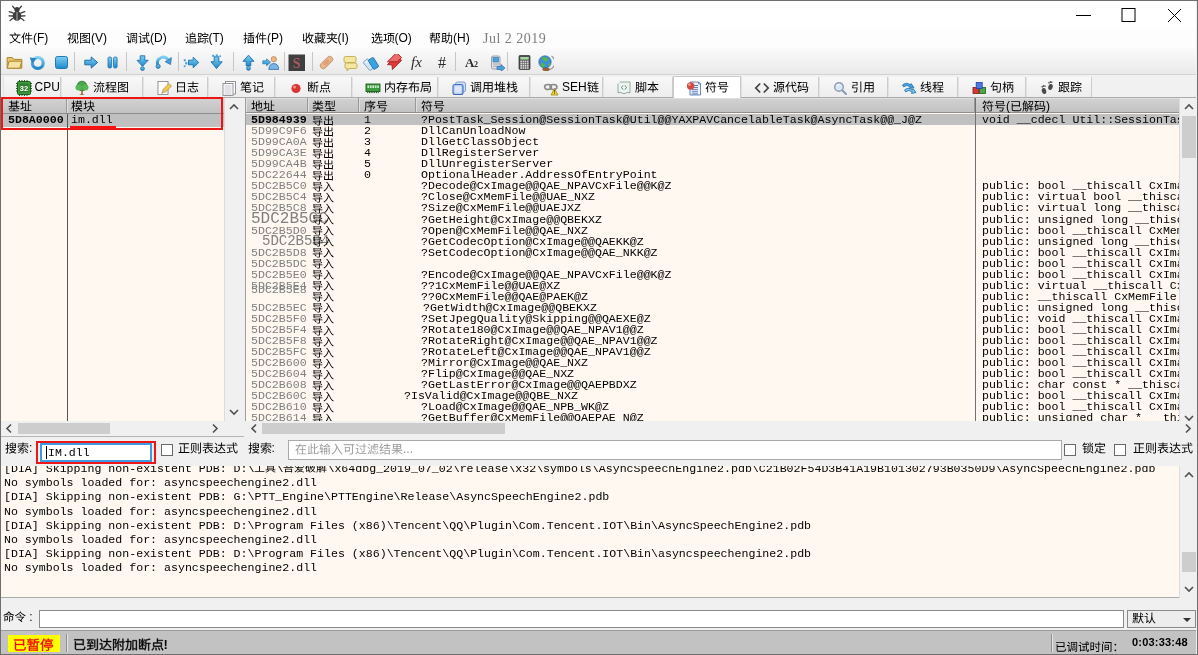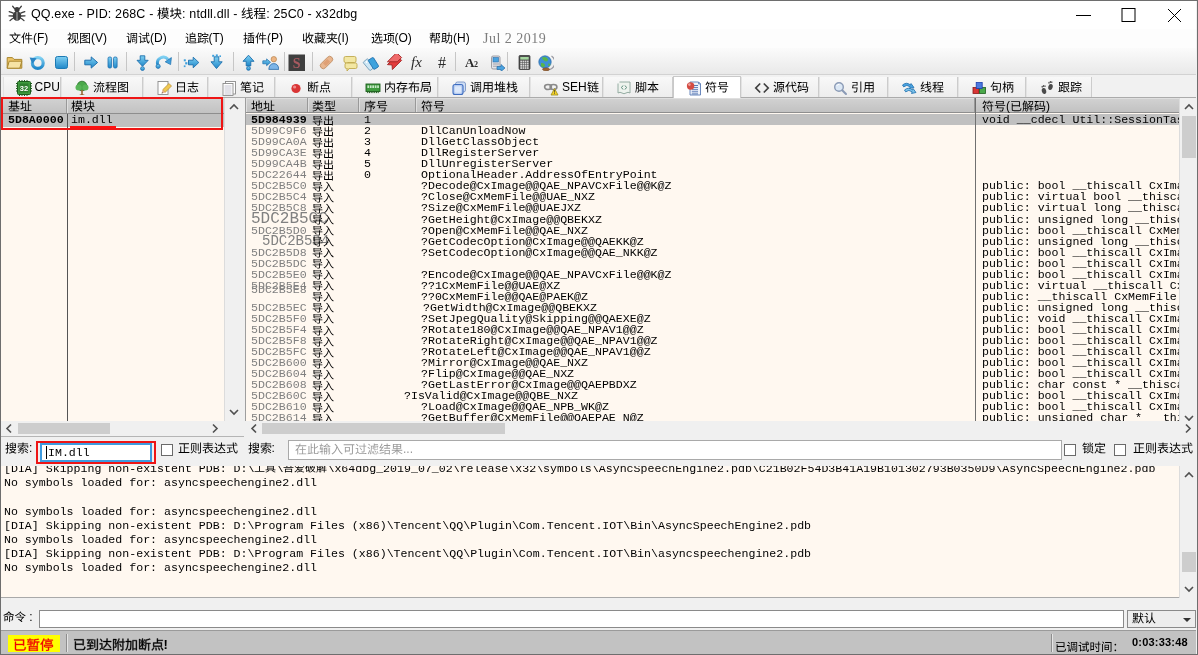--- a/index.html
+++ b/index.html
@@ -27,27 +27,20 @@
 <path d="M4.6 1.2 Q5.8 3 7 3.8"></path>
           <path d="M13.4 1.2 Q12.2 3 11 3.8"></path>
 <path d="M1.2 6.6 Q3.6 7.4 5.2 8.2"></path>
           <path d="M16.8 6.6 Q14.4 7.4 12.8 8.2"></path>
 <path d="M1 10.8 Q3.4 10.9 5 11"></path>
           <path d="M17 10.8 Q14.6 10.9 13 11"></path>
 <path d="M2 15.6 Q4 13.6 5.6 13"></path>
           <path d="M16 15.6 Q14 13.6 12.4 13"></path>
         </g>
       </svg>
-      <div class="abs" style="left:31px;top:0;height:29px;line-height:29px;font-size:12.5px;letter-spacing:0.15px;color:#000">QQ.exe - PID: 268C - <svg class="k " style="width:25.0px;height:12.5px;fill:#000" viewBox="0 -880 2000 1000">
-          <use href="#u6A21"></use>
-          <use href="#u5757" x="1000"></use>
-        </svg>: ntdll.dll - <svg class="k " style="width:25.0px;height:12.5px;fill:#000" viewBox="0 -880 2000 1000">
-          <use href="#u7EBF"></use>
-          <use href="#u7A0B" x="1000"></use>
-        </svg>: 25C0 - x32dbg</div>
       <svg class="abs" style="left:1060px;top:0" width="136" height="29" viewBox="0 0 136 29">
 <g stroke="#000" stroke-width="1" fill="none">
 <path d="M16 15.5 H31"></path>
 <rect x="62" y="8.5" width="13" height="13"></rect>
 <path d="M108 9 L121 22 M121 9 L108 22"></path>
         </g>
       </svg>
     </div>
     <div class="abs" style="left:0;top:29px;width:1196px;height:19px;background:#fdfdfd">
       <div class="abs" style="left:9px;top:0;height:19px;line-height:19px;font-size:12px"><svg class="k " style="width:24px;height:12px;fill:#000" viewBox="0 -880 2000 1000">
@@ -520,20 +513,21 @@
             <use href="#u7801" x="2000"></use>
           </svg>)</div>
       </div>
       <div class="abs" style="left:0;top:16.0px;width:934px;height:11.05px;background:#c0c0c0"></div>
       <div class="abs mono" style="left:5px;top:16.0px;font-size:11.6px;line-height:11.05px;color:#000;font-weight:bold">5D984939</div>
       <div class="abs va0" style="left:66px;top:16.5px"><svg class="k " style="width:22px;height:11px;fill:#000" viewBox="0 -880 2000 1000">
           <use href="#u5BFC"></use>
           <use href="#u51FA" x="1000"></use>
         </svg></div>
       <div class="abs mono" style="left:118px;top:16.0px;font-size:11.6px;line-height:11.05px">1</div>
+      <div class="abs mono" style="left:175px;top:16.0px;font-size:11.6px;line-height:11.05px">?PostTask_Session@SessionTask@Util@@YAXPAVCancelableTask@AsyncTask@@_J@Z</div>
       <div class="abs mono" style="left:736px;top:16.0px;font-size:11.6px;line-height:11.05px">void __cdecl Util::SessionTask::PostTask_Session(class Async</div>
       <div class="abs mono" style="left:5px;top:27.1px;font-size:11.6px;line-height:11.05px;color:#808080">5D99C9F6</div>
       <div class="abs va0" style="left:66px;top:27.6px"><svg class="k " style="width:22px;height:11px;fill:#000" viewBox="0 -880 2000 1000">
           <use href="#u5BFC"></use>
           <use href="#u51FA" x="1000"></use>
         </svg></div>
       <div class="abs mono" style="left:118px;top:27.1px;font-size:11.6px;line-height:11.05px">2</div>
       <div class="abs mono" style="left:175px;top:27.1px;font-size:11.6px;line-height:11.05px">DllCanUnloadNow</div>
       <div class="abs mono" style="left:5px;top:38.1px;font-size:11.6px;line-height:11.05px;color:#808080">5D99CA0A</div>
       <div class="abs va0" style="left:66px;top:38.6px"><svg class="k " style="width:22px;height:11px;fill:#000" viewBox="0 -880 2000 1000">
@@ -787,20 +781,21 @@
       <div class="abs mono" style="left:4px;top:-3.5px;font-size:11.6px;line-height:14.2px">[DIA] Skipping non-existent PDB: D:\<svg class="k " style="width:22px;height:11px;fill:#000" viewBox="0 -880 2000 1000">
           <use href="#u5DE5"></use>
           <use href="#u5177" x="1000"></use>
         </svg>\<svg class="k " style="width:44px;height:11px;fill:#000" viewBox="0 -880 4000 1000">
           <use href="#u543E"></use>
           <use href="#u7231" x="1000"></use>
           <use href="#u7834" x="2000"></use>
           <use href="#u89E3" x="3000"></use>
         </svg>\x64dbg_2019_07_02\release\x32\symbols\AsyncSpeechEngine2.pdb\C21B02F54D3B41A19B101302793B0350D9\AsyncSpeechEngine2.pdb</div>
       <div class="abs mono" style="left:4px;top:10.7px;font-size:11.6px;line-height:14.2px">No symbols loaded for: asyncspeechengine2.dll</div>
+      <div class="abs mono" style="left:4px;top:24.9px;font-size:11.6px;line-height:14.2px">[DIA] Skipping non-existent PDB: G:\PTT_Engine\PTTEngine\Release\AsyncSpeechEngine2.pdb</div>
       <div class="abs mono" style="left:4px;top:39.1px;font-size:11.6px;line-height:14.2px">No symbols loaded for: asyncspeechengine2.dll</div>
       <div class="abs mono" style="left:4px;top:53.3px;font-size:11.6px;line-height:14.2px">[DIA] Skipping non-existent PDB: D:\Program Files (x86)\Tencent\QQ\Plugin\Com.Tencent.IOT\Bin\AsyncSpeechEngine2.pdb</div>
       <div class="abs mono" style="left:4px;top:67.5px;font-size:11.6px;line-height:14.2px">No symbols loaded for: asyncspeechengine2.dll</div>
       <div class="abs mono" style="left:4px;top:81.7px;font-size:11.6px;line-height:14.2px">[DIA] Skipping non-existent PDB: D:\Program Files (x86)\Tencent\QQ\Plugin\Com.Tencent.IOT\Bin\asyncspeechengine2.pdb</div>
       <div class="abs mono" style="left:4px;top:95.9px;font-size:11.6px;line-height:14.2px">No symbols loaded for: asyncspeechengine2.dll</div>
     </div>
     <div class="track abs" style="left:1179px;top:465.5px;width:18px;height:132.5px;border-left:1px solid #dcdcdc">
       <svg class="abs" style="left:0;top:2px" width="18" height="14" viewBox="0 0 18 14">
         <path class="chev" d="M5 9 L9 5 L13 9"></path>
       </svg>

